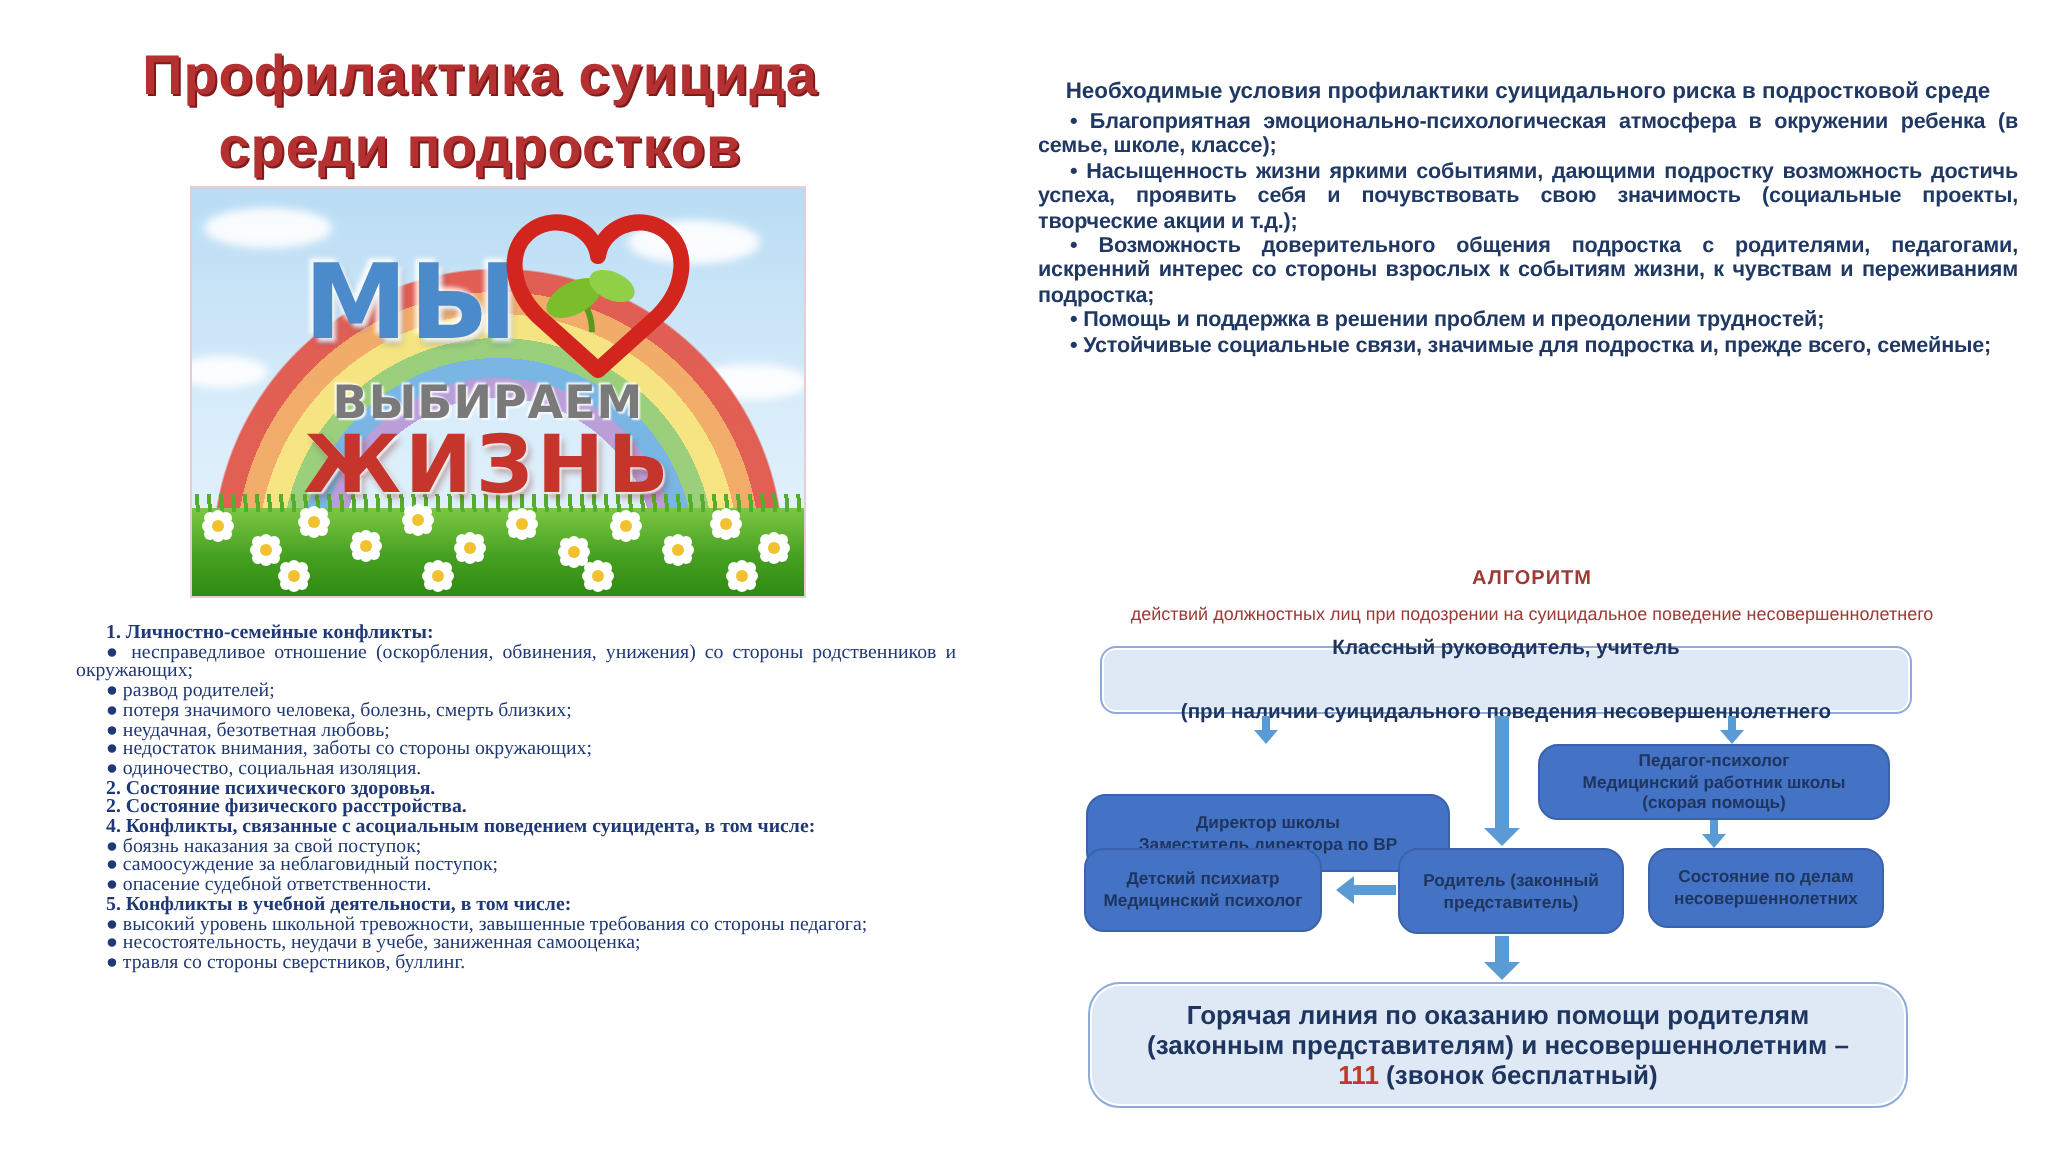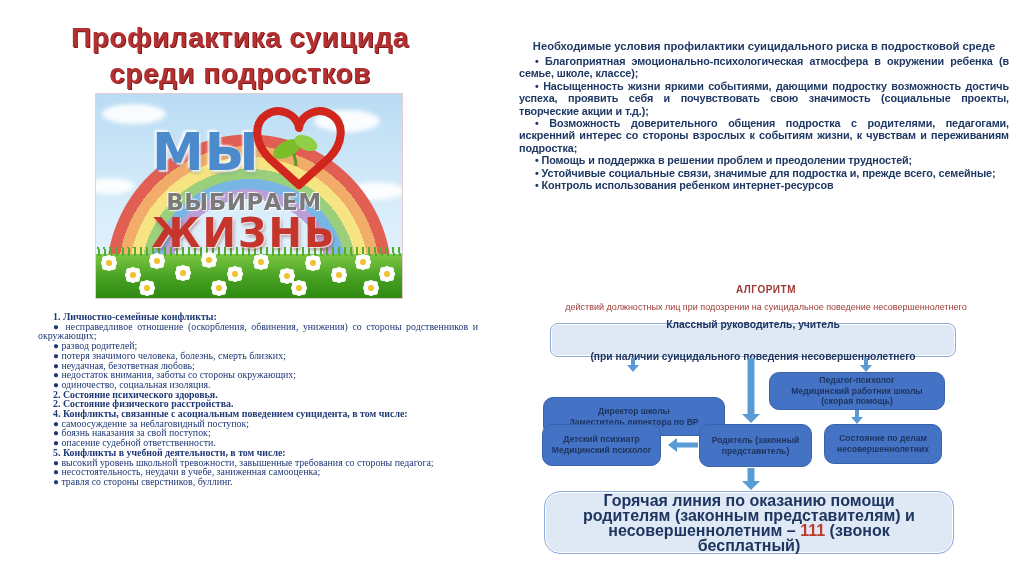--- a/index.html
+++ b/index.html
@@ -109,21 +109,21 @@
     box-shadow:inset 0 0 0 1px #ffffff;
     gap:19px;
   }
   .fbox.blue{background:var(--box-blue);border:1px solid var(--box-border-dark);}
   #box-top{left:30px;top:43px;width:406px;height:34px;border-radius:8px;font-size:10.3px;line-height:13px;}
   #box-director{left:23px;top:93px;width:182px;height:39px;border-radius:10px;font-size:8.6px;line-height:11px;margin-top:24px;}
   #box-psych{left:249px;top:92px;width:176px;height:38px;border-radius:10px;font-size:8.6px;line-height:10.5px;padding:0 8px;}
   #box-psychiatrist{left:22px;top:144px;width:119px;height:42px;border-radius:10px;font-size:8.6px;line-height:11px;align-items:center;}
   #box-parent{left:179px;top:144px;width:113px;height:43px;border-radius:10px;font-size:8.6px;line-height:11px;}
   #box-commission{left:304px;top:144px;width:118px;height:40px;border-radius:10px;font-size:8.6px;line-height:11px;}
-  #box-hotline{left:24px;top:211px;width:410px;height:63px;border-radius:16px;font-size:16px;line-height:15px;padding:4px 26px;}
+  #box-hotline{left:24px;top:211px;width:410px;height:63px;border-radius:16px;font-size:13px;line-height:15px;padding:4px 26px;}
   .hot-num{display:inline !important;color:var(--hotline-red);}
   #box-hotline div{display:block;}
 
   .v-arrow{position:absolute;width:14px;}
   .v-arrow .stem{position:absolute;left:50%;transform:translateX(-50%);top:0;width:4px;background:var(--arrow);display:block;}
   .v-arrow .head{position:absolute;left:50%;transform:translateX(-50%);bottom:0;width:0;height:0;display:block;
     border-left:6px solid transparent;border-right:6px solid transparent;border-top:7px solid var(--arrow);}
   .v-arrow.thick{width:18px;}
   .v-arrow.thick .stem{width:7px;}
   .v-arrow.thick .head{border-left:9px solid transparent;border-right:9px solid transparent;border-top:9px solid var(--arrow);}
@@ -181,39 +181,38 @@
       <div class="m-item numbered">1. Личностно-семейные конфликты:</div>
       <div class="m-item bullet">● несправедливое отношение (оскорбления, обвинения, унижения) со стороны родственников и окружающих;</div>
       <div class="m-item bullet">● развод родителей;</div>
       <div class="m-item bullet">● потеря значимого человека, болезнь, смерть близких;</div>
       <div class="m-item bullet">● неудачная, безответная любовь;</div>
       <div class="m-item bullet">● недостаток внимания, заботы со стороны окружающих;</div>
       <div class="m-item bullet">● одиночество, социальная изоляция.</div>
       <div class="m-item numbered">2. Состояние психического здоровья.</div>
       <div class="m-item numbered">2. Состояние физического расстройства.</div>
       <div class="m-item numbered">4. Конфликты, связанные с асоциальным поведением суицидента, в том числе:</div>
+      <div class="m-item bullet">● боязнь наказания за свой поступок;</div>
       <div class="m-item bullet">● самоосуждение за неблаговидный поступок;</div>
-      <div class="m-item bullet">● боязнь наказания за свой поступок;</div>
       <div class="m-item bullet">● опасение судебной ответственности.</div>
       <div class="m-item numbered">5. Конфликты в учебной деятельности, в том числе:</div>
       <div class="m-item bullet">● высокий уровень школьной тревожности, завышенные требования со стороны педагога;</div>
       <div class="m-item bullet">● несостоятельность, неудачи в учебе, заниженная самооценка;</div>
       <div class="m-item bullet">● травля со стороны сверстников, буллинг.</div>
     </div>
 </div>
 
 <div id="conditions">
   <div class="c-heading">Необходимые условия профилактики суицидального риска в подростковой среде</div>
   <div id="conditions-list">
       <div class="c-item">• Благоприятная эмоционально-психологическая атмосфера в окружении ребенка (в семье, школе, классе);</div>
       <div class="c-item">• Насыщенность жизни яркими событиями, дающими подростку возможность достичь успеха, проявить себя и почувствовать свою значимость (социальные проекты, творческие акции и т.д.);</div>
       <div class="c-item">• Возможность доверительного общения подростка с родителями, педагогами, искренний интерес со стороны взрослых к событиям жизни, к чувствам и переживаниям подростка;</div>
       <div class="c-item">• Помощь и поддержка в решении проблем и преодолении трудностей;</div>
       <div class="c-item">• Устойчивые социальные связи, значимые для подростка и, прежде всего, семейные;</div>
-      <div class="c-item">• Контроль использования ребенком интернет-ресурсов</div>
     </div>
 </div>
 
 <div id="algorithm">
   <div class="alg-title">АЛГОРИТМ</div>
   <div class="alg-subtitle">действий должностных лиц при подозрении на суицидальное поведение несовершеннолетнего</div>
 
   <div class="fbox light" id="box-top">
     <span>Классный руководитель, учитель</span>
     <span>(при наличии суицидального поведения несовершеннолетнего</span>

